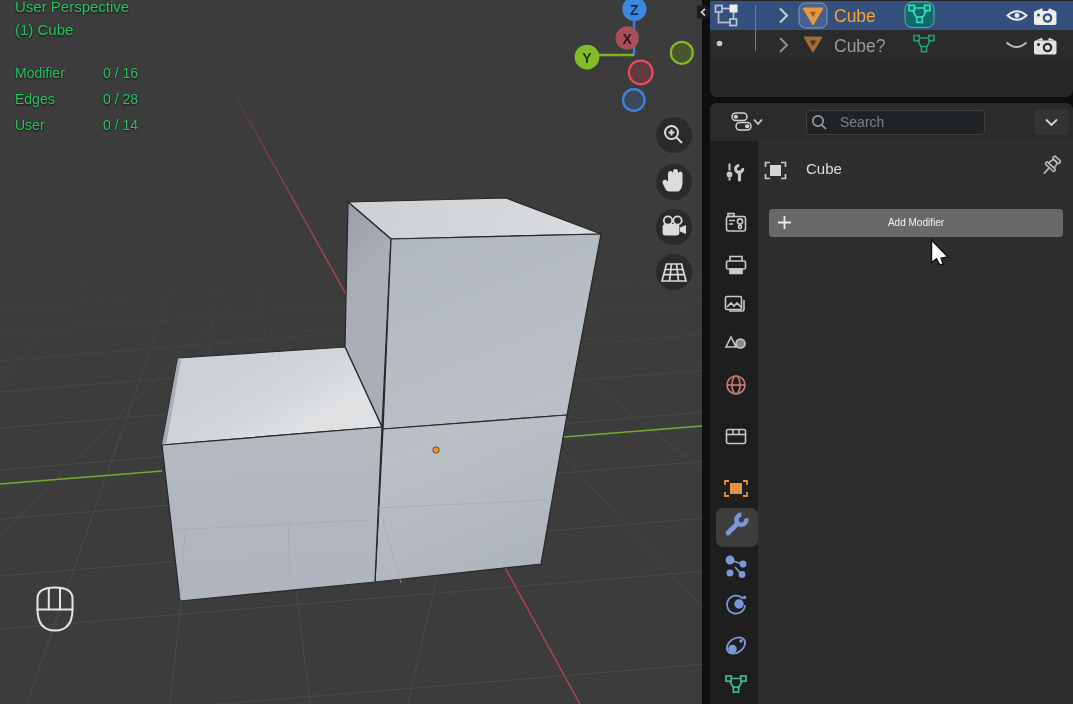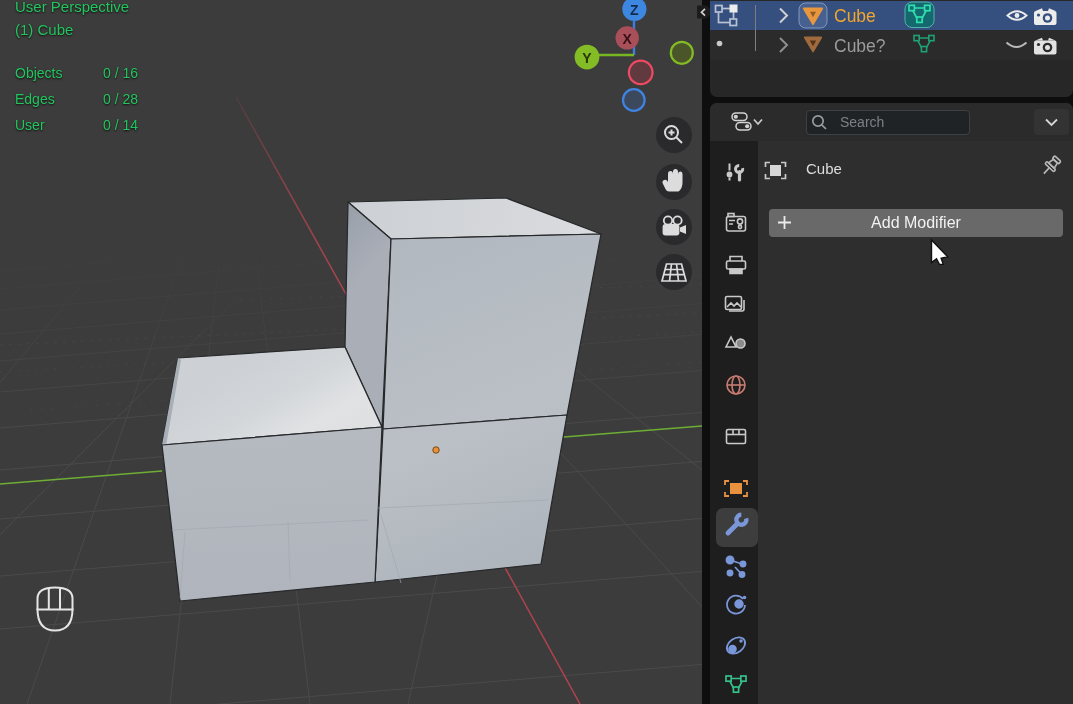--- a/index.html
+++ b/index.html
@@ -9,25 +9,25 @@
   #viewport{left:0;top:0;width:702px;height:704px;background:#3c3c3c;overflow:hidden;}
   #ovl{left:15px;top:0;color:#22c55e;text-shadow:0 1px 2px rgba(0,0,0,.8);}
   .ovh{font-size:15px;line-height:23px;}
   .statrow{font-size:14px;line-height:26px;display:flex;}
   .statrow .lb{width:88px;}
   #outliner{left:710px;top:0;width:363px;height:97px;background:#272727;border-radius:0 0 7px 7px;overflow:hidden;}
   #props{left:710px;top:103px;width:363px;height:601px;background:#2e2e2e;border-radius:7px 7px 0 0;overflow:hidden;}
   #phead{position:absolute;left:0;top:0;width:363px;height:38px;background:#2b2b2b;}
   #ptabs{position:absolute;left:0;top:38px;width:48px;height:563px;background:#1e1e1e;}
   #pcontent{position:absolute;left:48px;top:38px;width:315px;height:563px;background:#2e2e2e;}
-  #searchbox{position:absolute;left:96px;top:7px;width:164px;height:25px;background:#202326;
+  #searchbox{position:absolute;left:96px;top:7px;width:179px;height:25px;background:#202326;
      border:1px solid #3e4144;border-radius:4px;box-sizing:border-box;color:#7d8185;font-size:14px;line-height:23px;}
   #vbtn{position:absolute;left:324px;top:6px;width:35px;height:26px;background:#333333;border-radius:4px;}
   #addmod{position:absolute;left:59px;top:106px;width:294px;height:28px;background:#696969;border-radius:4px;
-     color:#f2f2f2;font-size:16px;line-height:28px;text-align:center;}
+     color:#f2f2f2;font-size:10px;line-height:28px;text-align:center;}
   .crumb{position:absolute;left:96px;top:57px;color:#dddddd;font-size:15px;}
 </style>
 </head>
 <body>
 <div id="stage">
   <div id="viewport" class="abs">
     <svg id="vpsvg" width="702" height="704" style="position:absolute;left:0;top:0">
       <defs>
         <linearGradient id="fade" x1="0" y1="225" x2="0" y2="440" gradientUnits="userSpaceOnUse">
           <stop offset="0" stop-color="#000"></stop>
@@ -174,21 +174,21 @@
         <line x1="36.5" y1="609.5" x2="73.5" y2="609.5"></line>
         <line x1="48.8" y1="588.5" x2="48.8" y2="609"></line>
         <line x1="60" y1="588.5" x2="60" y2="609"></line>
       </g>
     </svg>
     <div id="ovl" class="abs">
       <div class="ovh" style="margin-top:-5px">User Perspective</div>
       <div class="ovh">(1) Cube</div>
       <div style="height:19px"></div>
       <div class="statrow">
-          <span class="lb">Objects</span>
+          <span class="lb">Modifier</span>
           <span>0 / 16</span>
         </div>
       <div class="statrow">
           <span class="lb">Edges</span>
           <span>0 / 28</span>
         </div>
       <div class="statrow">
           <span class="lb">User</span>
           <span>0 / 14</span>
         </div>

